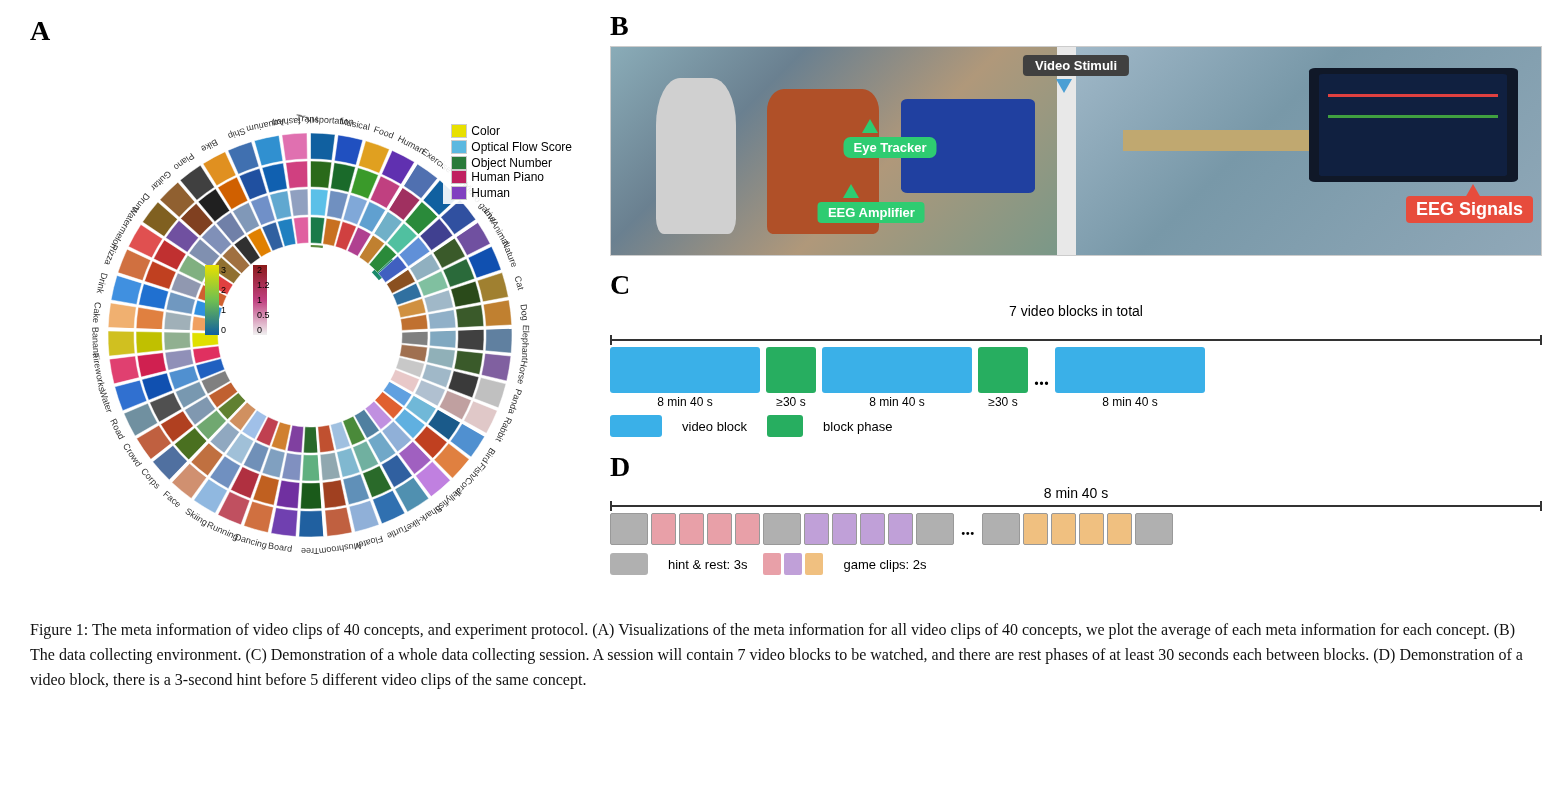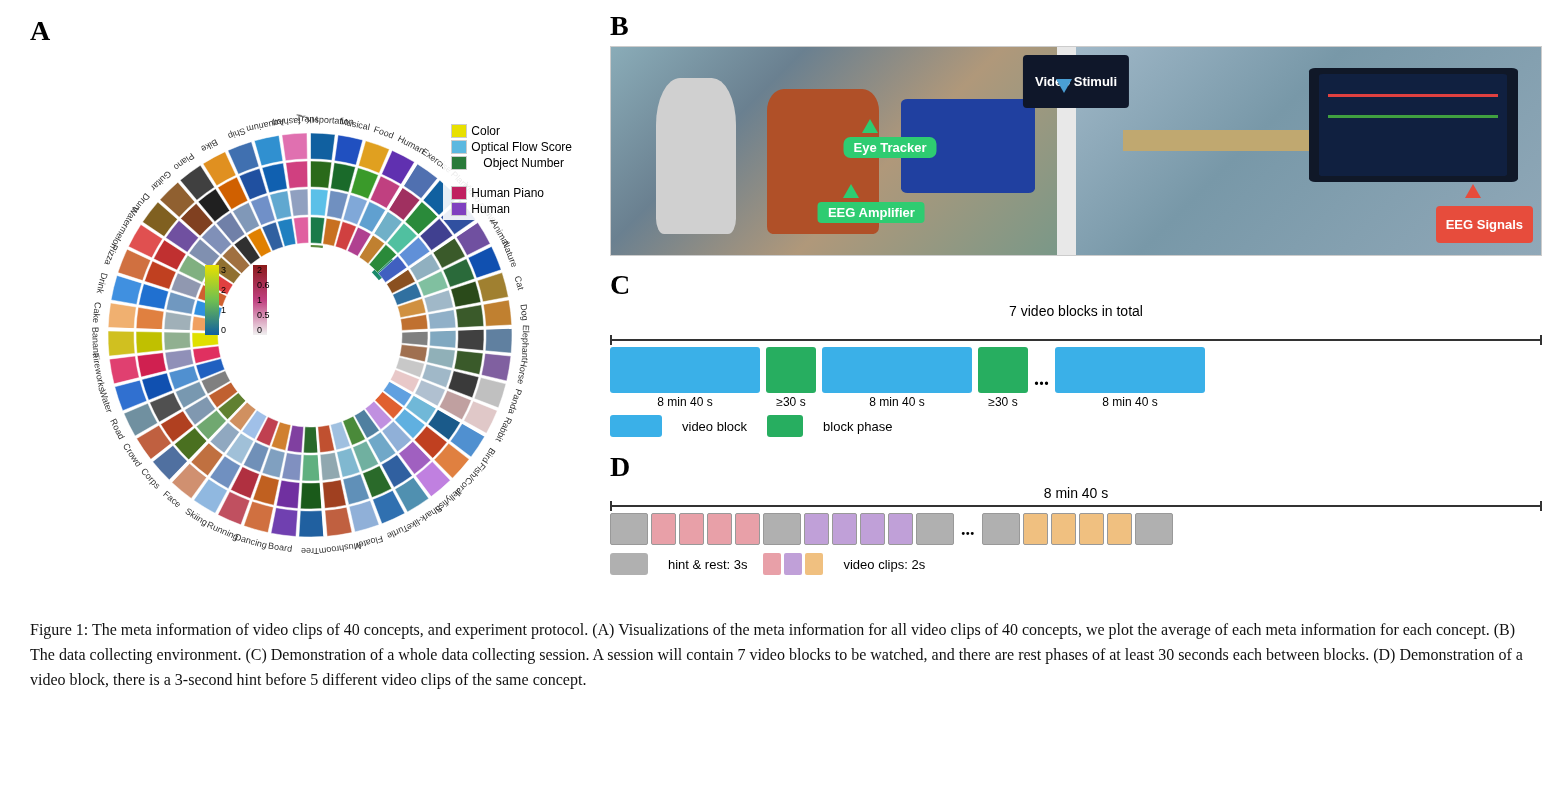--- a/index.html
+++ b/index.html
@@ -423,21 +423,21 @@
         
         <div style="position:absolute; top:80px; right:10px; font-family:Arial,sans-serif; font-size:12px; background:rgba(255,255,255,0.9); padding:4px 8px;">
           <div style="display:flex;align-items:center;gap:4px;margin-bottom:2px;">
             <div style="width:16px;height:14px;background:#e8e000;border:1px solid #ccc;"></div>
             <span>Color</span>
           </div>
           <div style="display:flex;align-items:center;gap:4px;margin-bottom:2px;">
             <div style="width:16px;height:14px;background:#5bb8e0;border:1px solid #ccc;"></div>
             <span>Optical Flow Score</span>
           </div>
-          <div style="display:flex;align-items:center;gap:16px;margin-bottom:16px;">
+          <div style="display:flex;align-items:center;gap:4px;margin-bottom:0;">
             <div style="width:16px;height:14px;background:#2a7a3a;border:1px solid #ccc;"></div>
             <span>Object Number</span>
           </div>
           <div style="display:flex;align-items:center;gap:4px;margin-bottom:2px;">
             <div style="width:16px;height:14px;background:#c02060;border:1px solid #ccc;"></div>
             <span>Human Piano</span>
           </div>
           <div style="display:flex;align-items:center;gap:4px;">
             <div style="width:16px;height:14px;background:#8040c0;border:1px solid #ccc;"></div>
             <span>Human</span>
@@ -470,21 +470,21 @@
                 <linearGradient id="cb2" x1="0" y1="0" x2="0" y2="1">
                   <stop offset="0%" stop-color="#8b1a1a"></stop>
                   <stop offset="50%" stop-color="#c04080"></stop>
                   <stop offset="100%" stop-color="#f0f0f0"></stop>
                 </linearGradient>
               </defs>
               <rect width="14" height="70" fill="url(#cb2)"></rect>
             </svg>
             <div style="display:flex;flex-direction:column;justify-content:space-between;height:70px;position:absolute;left:52px;">
               <span>2</span>
-              <span>0.6</span>
+              <span>1.2</span>
               <span>1</span>
               <span>0.5</span>
               <span>0</span>
             </div>
           </div>
         </div>
       </div>
     </div>
 
     <div class="right-panel">
@@ -508,33 +508,33 @@
             <div style="position:absolute;left:10%;top:40%;width:80%;height:10%;background:#c0a870;"></div>
 
             <div style="position:absolute;right:5%;top:10%;width:45%;height:55%;background:#101828;border-radius:3%;">
               <div style="position:absolute;inset:5%;background:#102040;border-radius:2%;">
                 <div style="position:absolute;top:20%;left:5%;width:90%;height:3px;background:#e04040;"></div>
                 <div style="position:absolute;top:40%;left:5%;width:90%;height:3px;background:#40a040;"></div>
               </div>
             </div>
           </div>
 
-          <div style="position:absolute;top:8px;left:50%;transform:translateX(-50%);background:#0f172a;color:white;padding:19px 12px;border-radius:4px;font-size:13px;font-family:Arial,sans-serif;font-weight:bold;white-space:nowrap;">Video Stimuli</div>
+          <div style="position:absolute;top:8px;left:50%;transform:translateX(-50%);background:#404040;color:white;padding:3px 12px;border-radius:4px;font-size:13px;font-family:Arial,sans-serif;font-weight:bold;white-space:nowrap;">Video Stimuli</div>
 
           <div style="position:absolute;top:32px;left:calc(50% - 20px);width:0;height:0;border-left:8px solid transparent;border-right:8px solid transparent;border-top:14px solid #4a9fd4;"></div>
 
           <div style="position:absolute;top:90px;left:30%;transform:translateX(-50%);background:#2ecc71;color:white;padding:3px 10px;border-radius:7px;font-size:13px;font-family:Arial,sans-serif;font-weight:bold;white-space:nowrap;">Eye Tracker</div>
 
           <div style="position:absolute;top:72px;left:calc(30% - 28px);width:0;height:0;border-left:8px solid transparent;border-right:8px solid transparent;border-bottom:14px solid #2ecc71;"></div>
 
           <div style="position:absolute;top:155px;left:28%;transform:translateX(-50%);background:#2ecc71;color:white;padding:3px 10px;border-radius:4px;font-size:13px;font-family:Arial,sans-serif;font-weight:bold;white-space:nowrap;">EEG Amplifier</div>
 
           <div style="position:absolute;top:137px;left:calc(28% - 28px);width:0;height:0;border-left:8px solid transparent;border-right:8px solid transparent;border-bottom:14px solid #2ecc71;"></div>
 
-          <div style="position:absolute;top:159px;right:8px;background:#e74c3c;color:white;padding:11px 10px;border-radius:4px;font-size:13px;font-family:Arial,sans-serif;font-weight:bold;white-space:nowrap;">EEG Signals</div>
+          <div style="position:absolute;top:149px;right:8px;background:#e74c3c;color:white;padding:3px 10px;border-radius:4px;font-size:18px;font-family:Arial,sans-serif;font-weight:bold;white-space:nowrap;">EEG Signals</div>
 
           <div style="position:absolute;top:137px;right:60px;width:0;height:0;border-left:8px solid transparent;border-right:8px solid transparent;border-bottom:14px solid #e74c3c;"></div>
         </div>
       </div>
 
       <div class="section-c">
         <div style="display:flex;align-items:baseline;gap:6px;margin-bottom:2px;">
           <span class="panel-label" style="position:relative;top:auto;left:auto;">C</span>
         </div>
 
@@ -627,21 +627,21 @@
           <div class="legend-item">
             <div class="legend-box" style="background:#b0b0b0;width:38px;"></div>
             <span>hint &amp; rest: 3s</span>
           </div>
           <div class="legend-item">
             <div style="display:flex;gap:3px;">
               <div style="width:18px;height:22px;background:#e8a0a8;border-radius:2px;"></div>
               <div style="width:18px;height:22px;background:#c0a0d8;border-radius:2px;"></div>
               <div style="width:18px;height:22px;background:#f0c080;border-radius:2px;"></div>
             </div>
-            <span>video clips: 2s</span>
+            <span>game clips: 2s</span>
           </div>
         </div>
       </div>
     </div>
   </div>
 
   <div class="figure-caption">
     <span>Figure 1:  The meta information of video clips of 40 concepts, and experiment protocol.  (A) Visualizations of the meta information for all video clips of 40 concepts, we plot the average of each meta information for each concept. (B) The data collecting environment. (C) Demonstration of a whole data collecting session. A session will contain 7 video blocks to be watched, and there are rest phases of at least 30 seconds each between blocks. (D) Demonstration of a video block, there is a 3-second hint before 5 different video clips of the same concept.</span>
   </div>
 </div>

